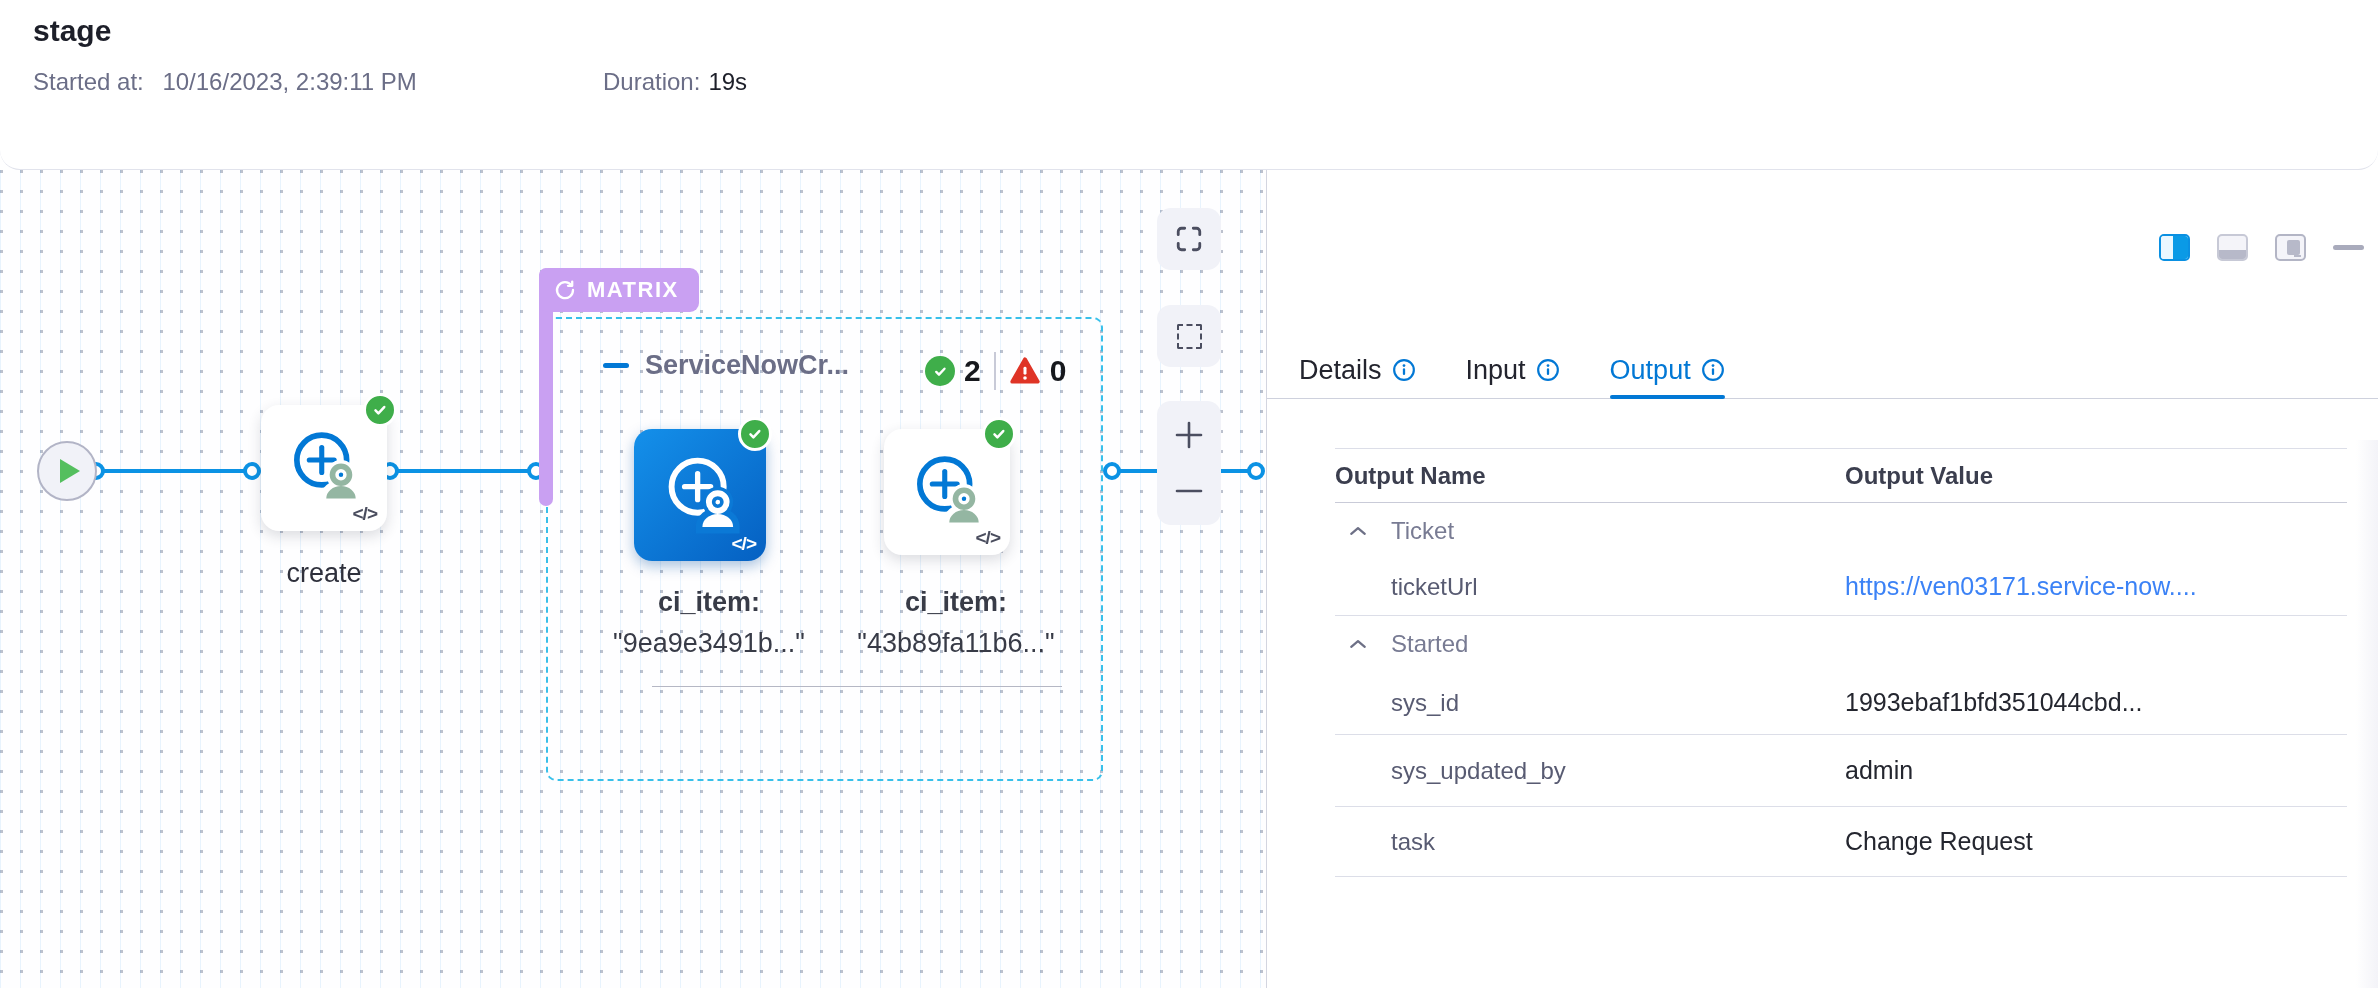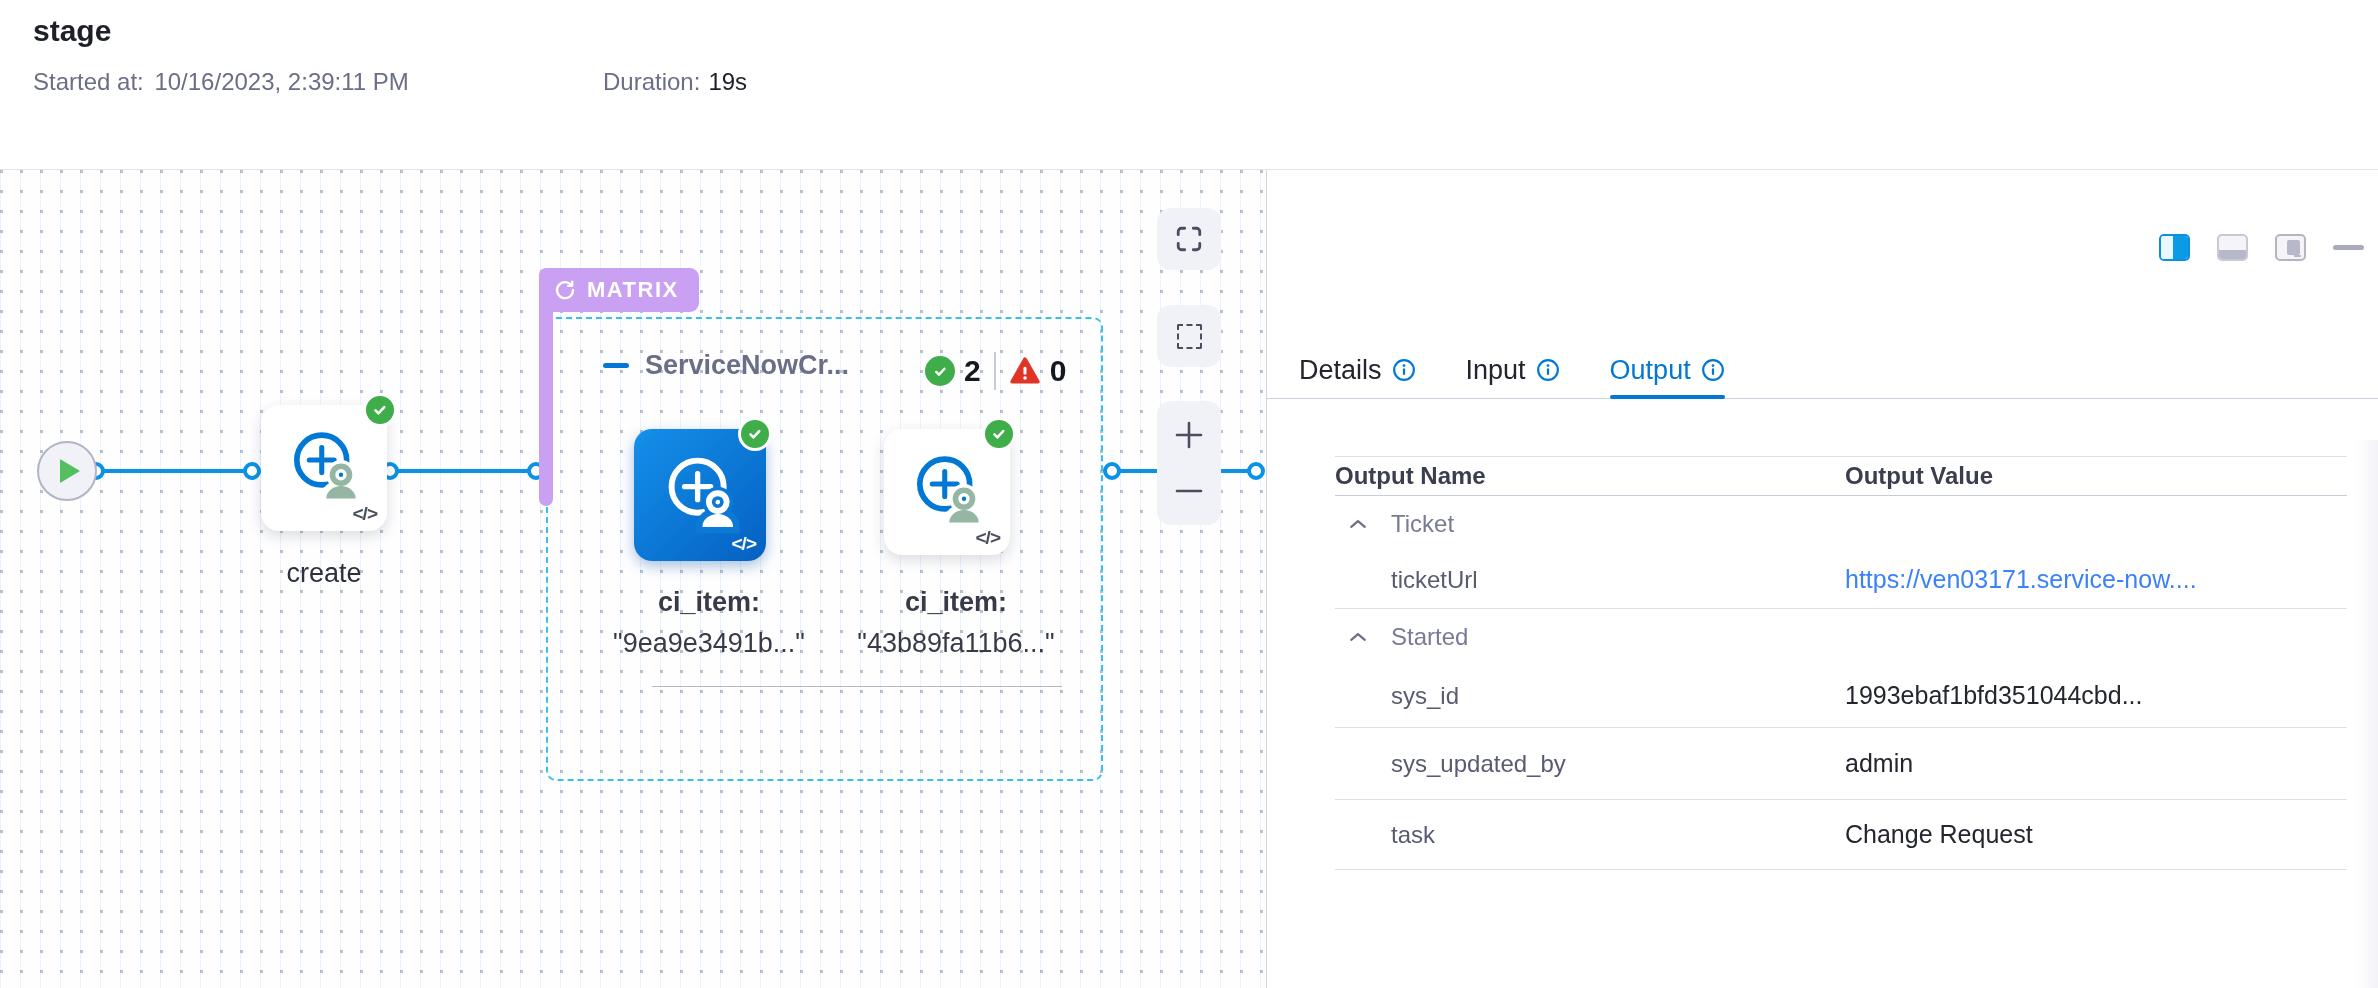--- a/index.html
+++ b/index.html
@@ -1,20 +1,20 @@
 <!DOCTYPE html>
 <html><head>
 <meta charset="utf-8">
 <style>
   * { margin:0; padding:0; box-sizing:border-box; }
   html,body { width:2378px; height:988px; }
   body { font-family:"Liberation Sans", sans-serif; background:#fff; position:relative; overflow:hidden; color:#24262f; }
 
   
-  .top-header { position:absolute; left:0; top:0; width:2378px; height:170px; background:#fff; border-bottom:1px solid #e1e3ec; z-index:30; }
+  .top-header { position:absolute; left:0; top:0; width:2378px; height:170px; background:#fff; border-bottom:1px solid #e1e3ec; z-index:30;border-radius:20px; }
   .page-title { position:absolute; left:33px; top:14px; font-size:30px; font-weight:700; color:#1d1f29; }
   .meta-row { position:absolute; left:33px; top:68px; font-size:24px; color:#6b6e87; }
   .meta-duration { position:absolute; left:603px; top:68px; font-size:24px; color:#6b6e87; }
   .meta-duration .dark { color:#1d1f29; margin-left:8px; }
 
   
   .canvas { position:absolute; left:0; top:170px; width:1266px; height:818px; overflow:hidden;
     background-color:#fefeff;
     background-image:
       linear-gradient(to right, rgba(40,150,235,0.10) 1px, transparent 1px),
@@ -72,38 +72,38 @@
   .lo-float .inner { position:absolute; right:4px; top:4px; width:13px; height:15px; background:#b7b9c9; border-radius:2px; }
   .lo-float .dash { position:absolute; right:3px; bottom:2px; width:7px; height:2px; background:#b7b9c9; }
   .lo-min { width:31px; height:5px; background:#a9abbc; border-radius:3px; cursor:pointer; }
 
   .tabs { position:absolute; left:0; top:172px; width:1112px; height:57px; border-bottom:1px solid #ced1dd; display:flex; align-items:center; padding-left:32px; gap:50px; }
   .tab { height:100%; display:flex; align-items:center; gap:10px; font-size:27px; color:#23242e; cursor:pointer; position:relative; }
   .tab.active { color:#0278d5; }
   .tab.active::after { content:""; position:absolute; left:0; right:0; bottom:-1px; height:4px; background:#0278d5; border-radius:2px; }
 
   .out-table { position:absolute; left:68px; top:278px; width:1012px; }
-  .t-head { height:40px; border-top:1px solid #dcdee8; border-bottom:1px solid #c9cbd8; display:flex; align-items:center; font-size:24px; font-weight:700; color:#3b3e4e;margin-top:8px; }
+  .t-head { height:55px; border-top:1px solid #dcdee8; border-bottom:1px solid #c9cbd8; display:flex; align-items:center; font-size:24px; font-weight:700; color:#3b3e4e; }
   .t-col-val { position:absolute; left:510px; }
   .t-group { height:55px; display:flex; align-items:center; font-size:24px; color:#787b93; }
   .t-group .chev { margin-left:14px; margin-right:24px; cursor:pointer; display:flex; }
   .t-row { display:flex; align-items:center; position:relative; border-bottom:1px solid #dcdee8; font-size:24px; }
   .t-row .name { margin-left:56px; color:#585b72; }
   .t-row .val { position:absolute; left:510px; font-size:25px; color:#24262f; }
   .t-row .val.link { color:#3b82f6; cursor:pointer; }
   .panel-scroll-hint { position:absolute; right:0; top:270px; bottom:0; width:22px; background:linear-gradient(to right, rgba(255,255,255,0), #f3f3f8); }
 </style>
 </head>
 <body>
 
 <div class="top-header">
   <div class="page-title">stage</div>
   <div class="meta-row">
     <span>Started at:</span>
-    <span style="margin-left:4px;">10/16/2023, 2:39:11 PM</span>
+    <span style="margin-left:12px;">10/16/2023, 2:39:11 PM</span>
   </div>
   <div class="meta-duration">
     <span>Duration:</span><span class="dark">19s</span>
   </div>
 </div>
 
 <div class="canvas">
 
   <div class="edge" style="left:96px; width:156px;"></div>
   <div class="edge" style="left:390px; width:146px;"></div>

